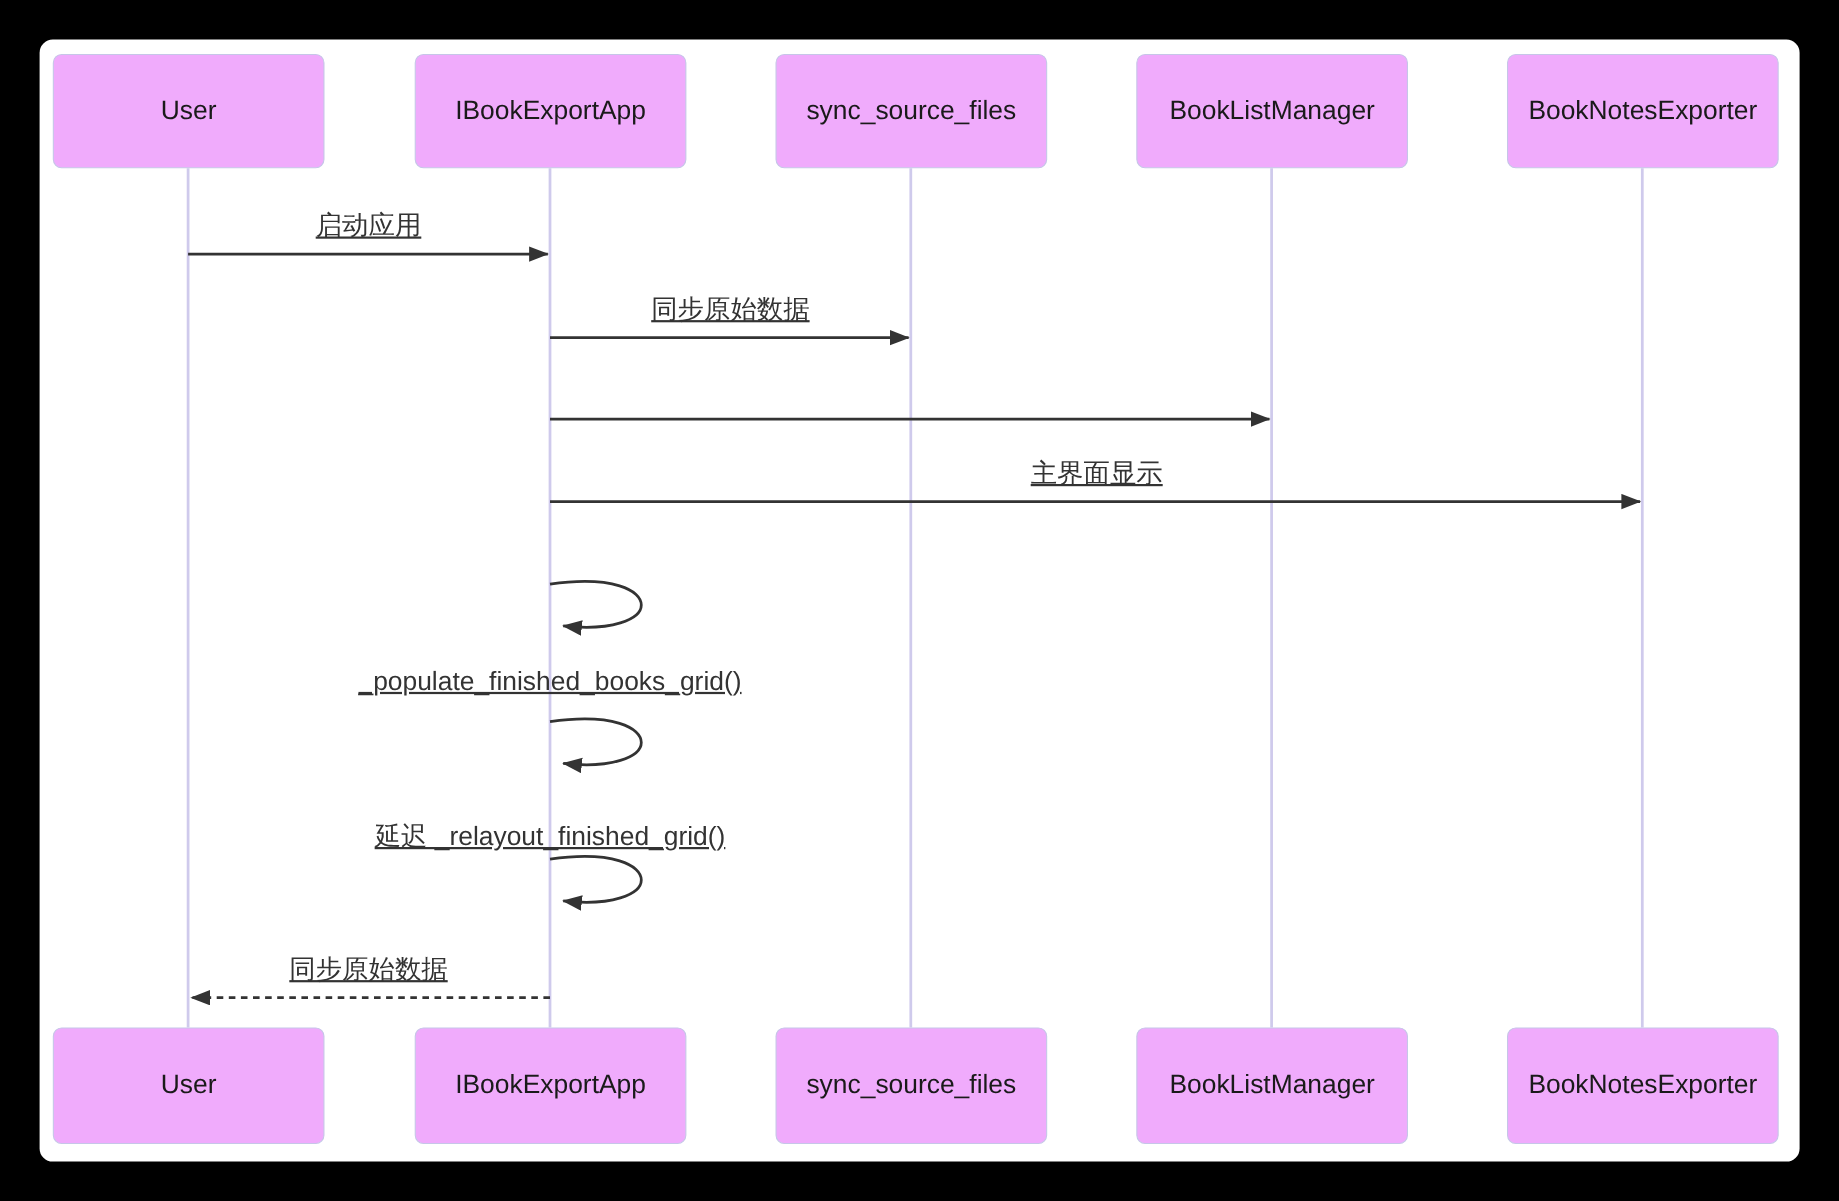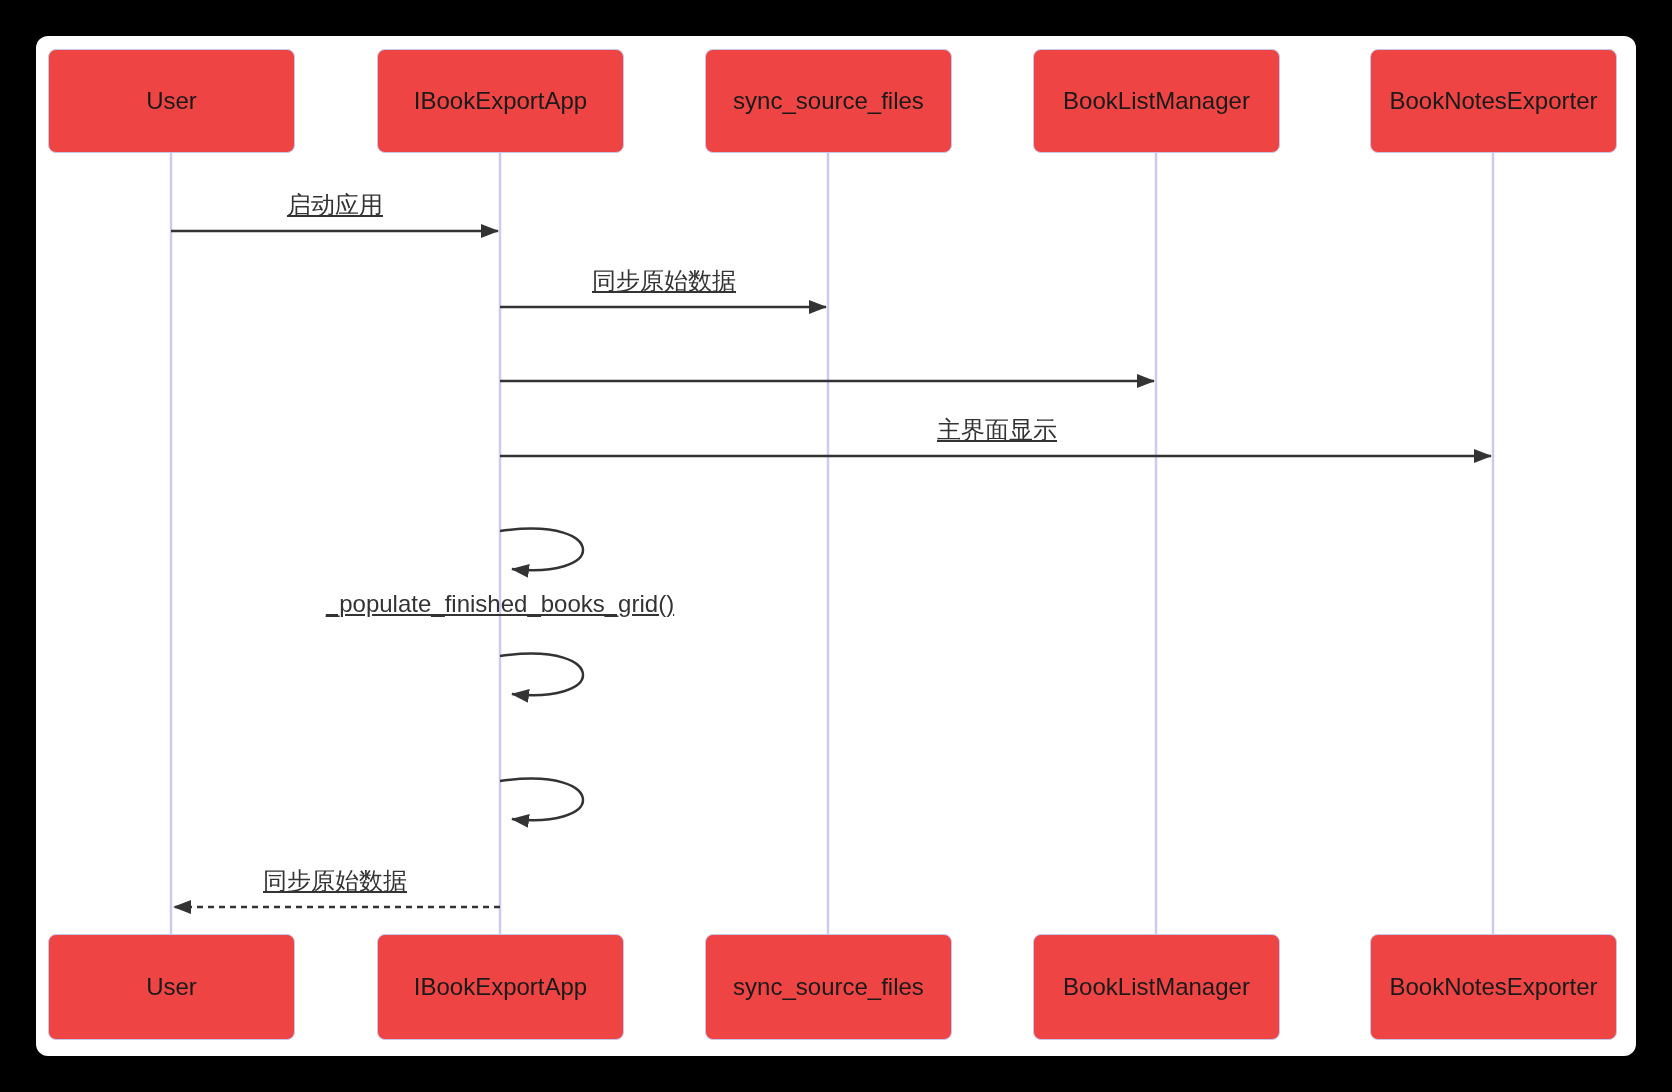--- a/index.html
+++ b/index.html
@@ -30,21 +30,21 @@
     position: absolute;
     left: 0;
     top: 0;
     width: 1600px;
     height: 1020px;
   }
   .actor-box {
     position: absolute;
     width: 247px;
     height: 104px;
-    background: #ef4444;
+    background: #f0abfc;
     border: 1.5px solid #C6C6E8;
     border-radius: 8px;
     box-sizing: border-box;
     display: flex;
     align-items: center;
     justify-content: center;
     font-size: 24px;
     color: #1a1a1a;
   }
   .actor-box.bottom { height: 106px; }
@@ -121,17 +121,18 @@
     <div class="actor-box bottom" style="left:997px; top:898px">
       <span>BookListManager</span>
     </div>
     <div class="actor-box bottom" style="left:1334px; top:898px">
       <span>BookNotesExporter</span>
     </div>
 
     <div class="msg-label" style="left:299px; top:169px">启动应用</div>
     <div class="msg-label" style="left:628px; top:245px">同步原始数据</div>
     <div class="msg-label" style="left:961px; top:394px">主界面显示</div>
-    <div class="msg-label" style="left:464px; top:568px">_populate_finished_books_grid()</div>
+    <div class="msg-label" style="left:464px; top:584px">_populate_finished_books_grid()</div>
+    <div class="msg-label" style="left:464px; top:724px">延迟 _relayout_finished_grid()</div>
     <div class="msg-label" style="left:299px; top:845px">同步原始数据</div>
 
   </div>
 </div>
 
 </body></html>

